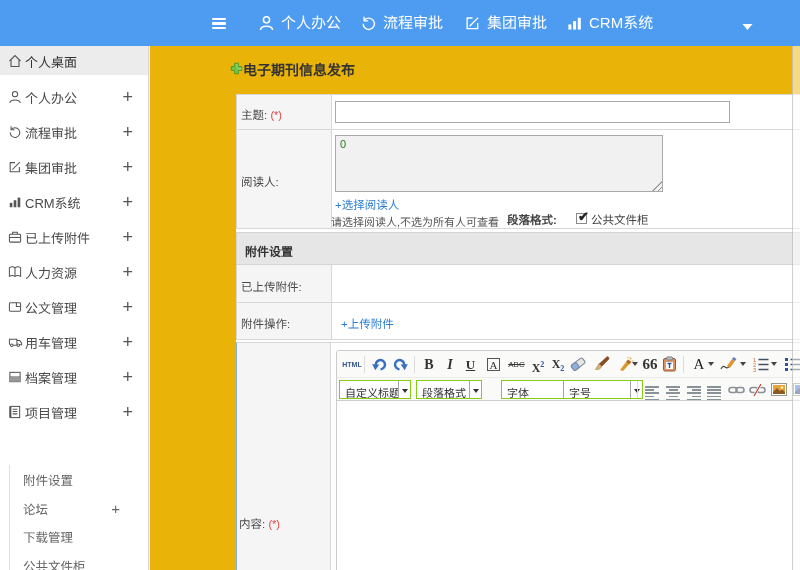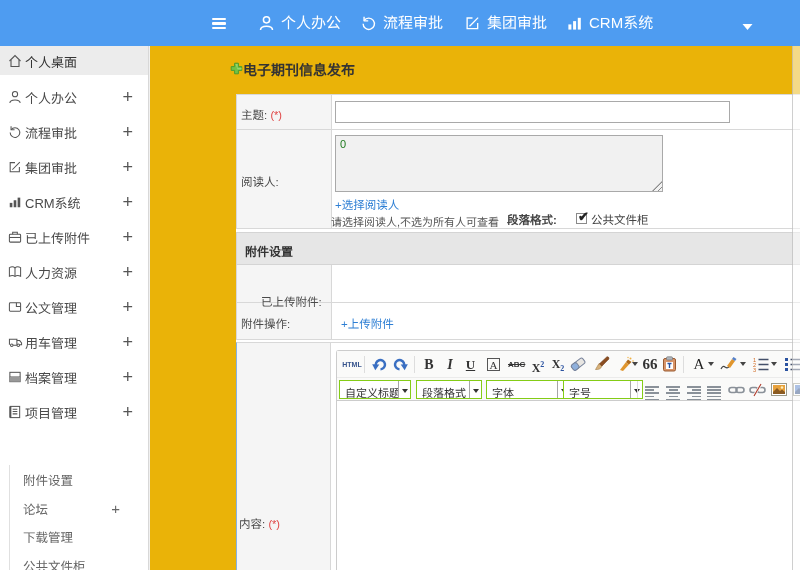--- a/index.html
+++ b/index.html
@@ -250,21 +250,21 @@
   <div class="whitegap" style="left:86px; top:183px; width:570px; height:3px;"></div>
   <div class="whitegap" style="left:86px; top:294px; width:570px; height:2px;"></div>
 
   <div id="attbar">
       <b>附件设置</b>
     </div>
 
   <div id="tbl2">
     <div class="lblcol"></div>
     <div id="row2line"></div>
-    <div class="lbl" style="left:4px; top:28px;margin-left:20px;">已上传附件:</div>
+    <div class="lbl" style="left:4px; top:13px;">已上传附件:</div>
     <div class="lbl" style="left:4px; top:50px;">附件操作:</div>
     <div class="link" style="left:104px; top:50px;">+上传附件</div>
   </div>
 
   <div id="tbl3">
     <div class="lblcol"></div>
     <div class="lbl" style="left:2px; top:172px;">内容: <span class="red">(*)</span></div>
   </div>
   <div id="edbox">
     <div id="tbrow1">
@@ -278,21 +278,21 @@
           <g transform="scale(-1,1) translate(-17,0)">
             <path d="M5.2 10.5 A4.6 4.6 0 1 1 9.5 13.2" fill="none" stroke="#3a6fc2" stroke-width="2.5"></path>
             <path d="M1.2 8.2 L8.3 8.6 L4.3 14.2 Z" fill="#3a6fc2"></path>
           </g>
         </svg>
       <span class="sep1" style="left:77px;"></span>
       <span class="ti" style="left:85px; width:14px; font-family:'Liberation Serif',serif; font-weight:bold; font-size:14px;">B</span>
       <span class="ti" style="left:106px; width:14px; font-family:'Liberation Serif',serif; font-style:italic; font-weight:bold; font-size:14px;">I</span>
       <span class="ti" style="left:126px; width:15px; font-family:'Liberation Serif',serif; font-weight:bold; font-size:13px; text-decoration:underline;">U</span>
       <span class="ti" style="left:150px; top:7px; width:13px; height:13px; line-height:13px; border:1px solid #555; font-family:'Liberation Serif',serif; font-size:11px;">A</span>
-      <span class="ti" style="left:171px; width:17px; font-size:8px; font-weight:bold; text-decoration:line-through;">ABC</span>
+      <span class="ti" style="left:171px; width:17px; font-size:8px; font-weight:normal; text-decoration:line-through;">ABC</span>
       <span class="ti" style="left:193px; width:16px; font-family:'Liberation Serif',serif; font-weight:bold; font-size:12px;">X<sup style="font-size:8px; color:#2a52a0;">2</sup></span>
       <span class="ti" style="left:213px; width:16px; font-family:'Liberation Serif',serif; font-weight:bold; font-size:12px;">X<sub style="font-size:8px; color:#2a52a0;">2</sub></span>
       <svg class="tico" style="left:233px; top:5px;" width="16" height="15" viewBox="0 0 16 15">
           <g transform="rotate(-38 8 8)">
             <rect x="1" y="5" width="14" height="6.5" rx="2" fill="#e8e6e2" stroke="#77839b" stroke-width="1"></rect>
             <rect x="1" y="5" width="6.5" height="6.5" rx="2" fill="#8fb0dc" stroke="#77839b" stroke-width="1"></rect>
           </g>
         </svg>
       <svg class="tico" style="left:257px; top:4px;" width="17" height="17" viewBox="0 0 17 17">
           <path d="M1.5 14.5 C4.5 14.8 7 13.8 8 11 L5 8.5 C3.5 10.5 3 12.5 1.5 14.5 Z" fill="#d8b27c" stroke="#a07840" stroke-width="0.6"></path>
@@ -338,21 +338,21 @@
     </div>
     <div id="tbrow2">
       <span class="ddown" style="left:2px; width:72px;">
           <span class="dt">自定义标题</span>
           <span class="db"></span>
         </span>
       <span class="ddown" style="left:79px; width:66px;">
           <span class="dt">段落格式</span>
           <span class="db"></span>
         </span>
-      <span class="ddown" style="left:149px; width:84px;">
+      <span class="ddown" style="left:164px; width:84px;">
           <span class="dt">字体</span>
           <span class="db"></span>
         </span>
       <span class="ddown" style="left:226px; width:80px;">
           <span class="dt">字号</span>
           <span class="db"></span>
         </span>
       <span class="sep1" style="left:300px; top:3px;"></span>
         <span class="alico" style="left:308px;">
           <i style="width:14px;"></i>

